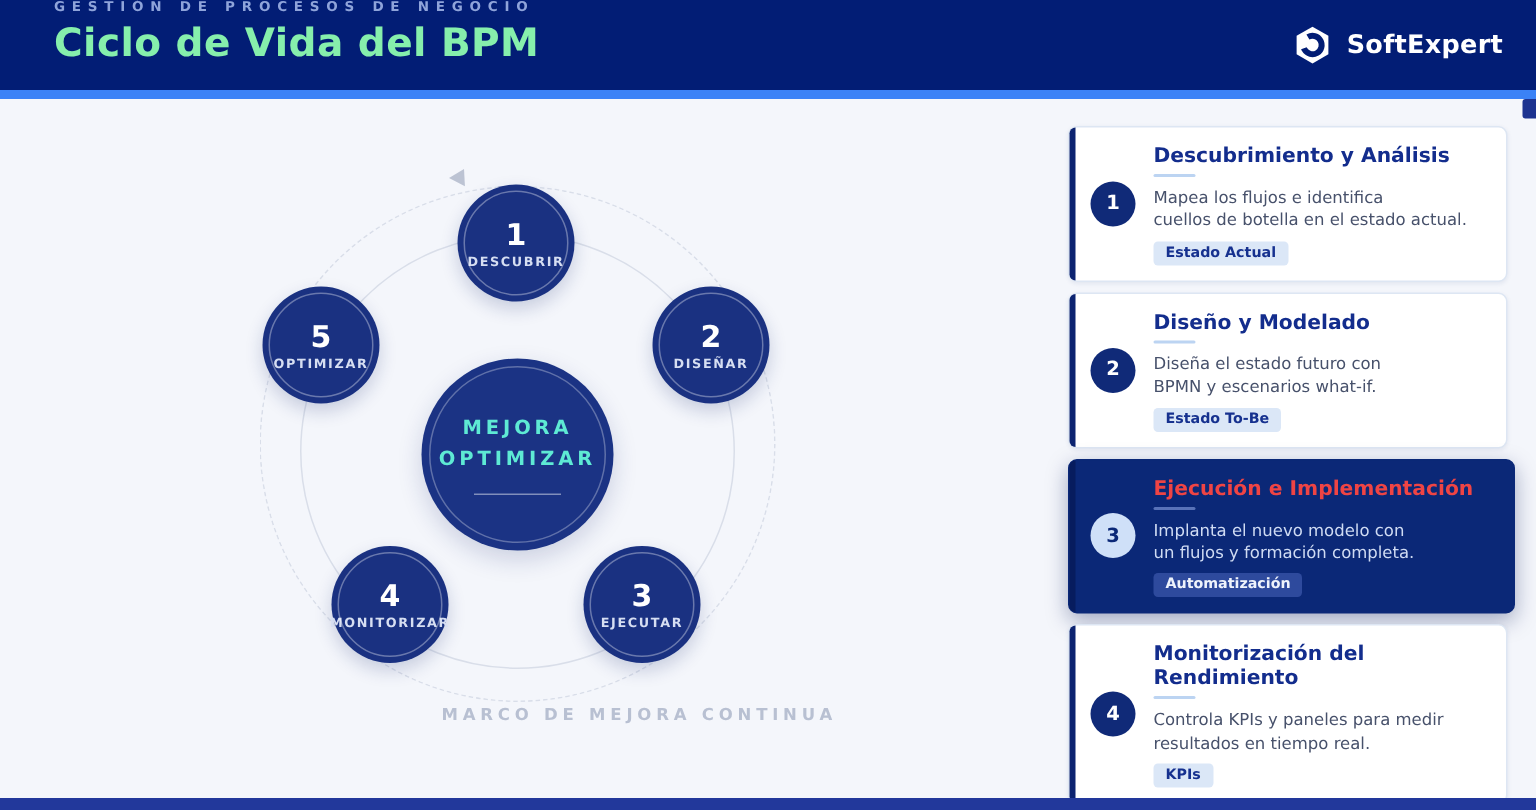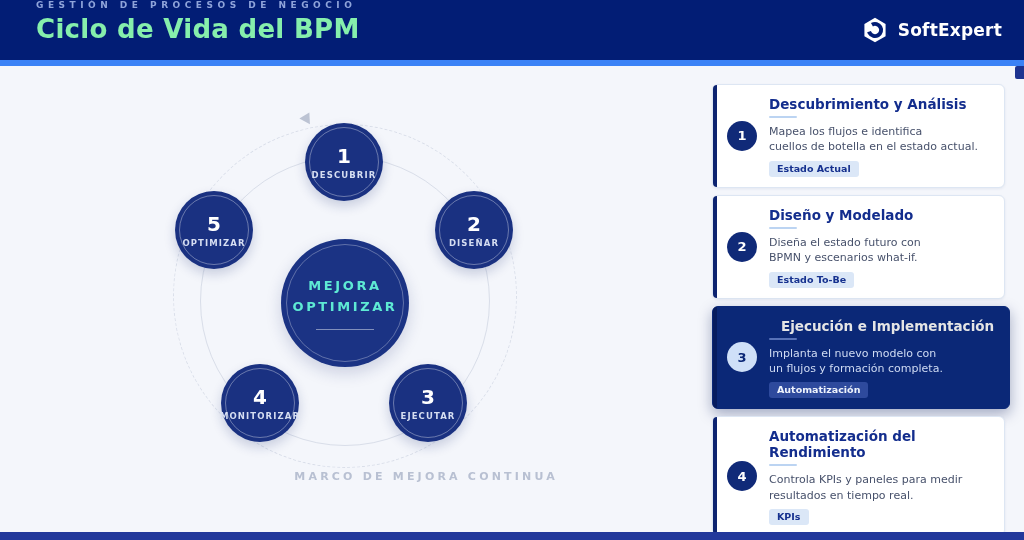--- a/index.html
+++ b/index.html
@@ -68,21 +68,21 @@
   .underline { width:28px; height:2px; background:#bcd4f2; margin:4px 0 6px 0; border-radius:1px; }
   .card-body { font-size:11px; color:var(--card_body); line-height:1.4; }
   .badge { display:inline-block; margin-top:6px; padding:2px 8px 3px;
     background:var(--badge_bg); color:var(--badge_text);
     font-size:9.5px; font-weight:bold; border-radius:3px; }
 
   .card.active { background:var(--active_card_bg); border-color:var(--active_card_bg);
     width:298px; box-shadow:0 5px 14px rgba(8,25,90,.35); }
   .card.active .accent { background:#071c5e; }
   .card.active .num { background:#cfe0f8; color:var(--active_card_bg); }
-  .card.active .card-title { color:#e5e5e5;margin-left:12px; }
+  .card.active .card-title { color:#ef4444; }
   .card.active .underline { background:#5872b8; }
   .card.active .card-body { color:var(--active_body); }
   .card.active .badge { background:var(--active_badge_bg); color:#eef3fc; }
 
   .scroll-thumb { position:absolute; right:0; top:66px; width:9px; height:13px;
     background:#1d3390; border-radius:2px 0 0 2px; }
 
   .bottom-bar { position:absolute; left:0; right:0; bottom:0; height:8px; background:var(--bottom_bar); }
 </style>
 </head>
@@ -174,21 +174,21 @@
         <div class="card-body">
           <span>Implanta el nuevo modelo con</span><br>
           <span>un flujos y formación completa.</span>
         </div>
         <span class="badge">Automatización</span>
       </div>
 
       <div class="card">
         <span class="accent"></span>
         <div class="num">4</div>
-        <div class="card-title">Automatización del Rendimiento</div>
+        <div class="card-title">Monitorización del Rendimiento</div>
         <div class="underline"></div>
         <div class="card-body">
           <span>Controla KPIs y paneles para medir</span><br>
           <span>resultados en tiempo real.</span>
         </div>
         <span class="badge">KPIs</span>
       </div>
 
     </div>
   </div>

